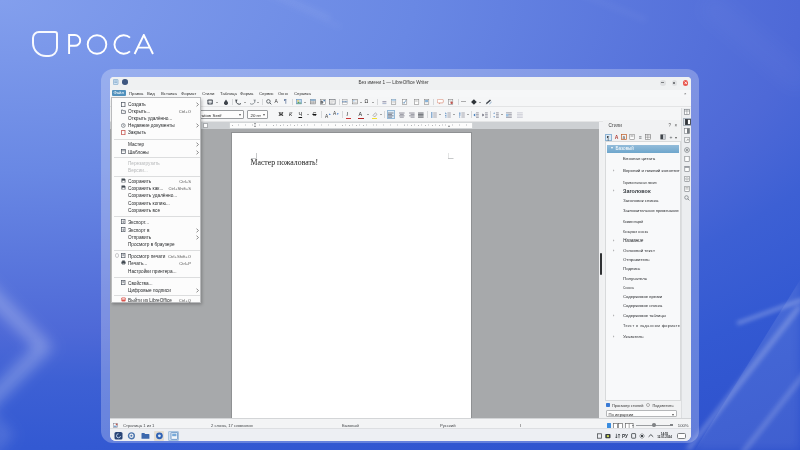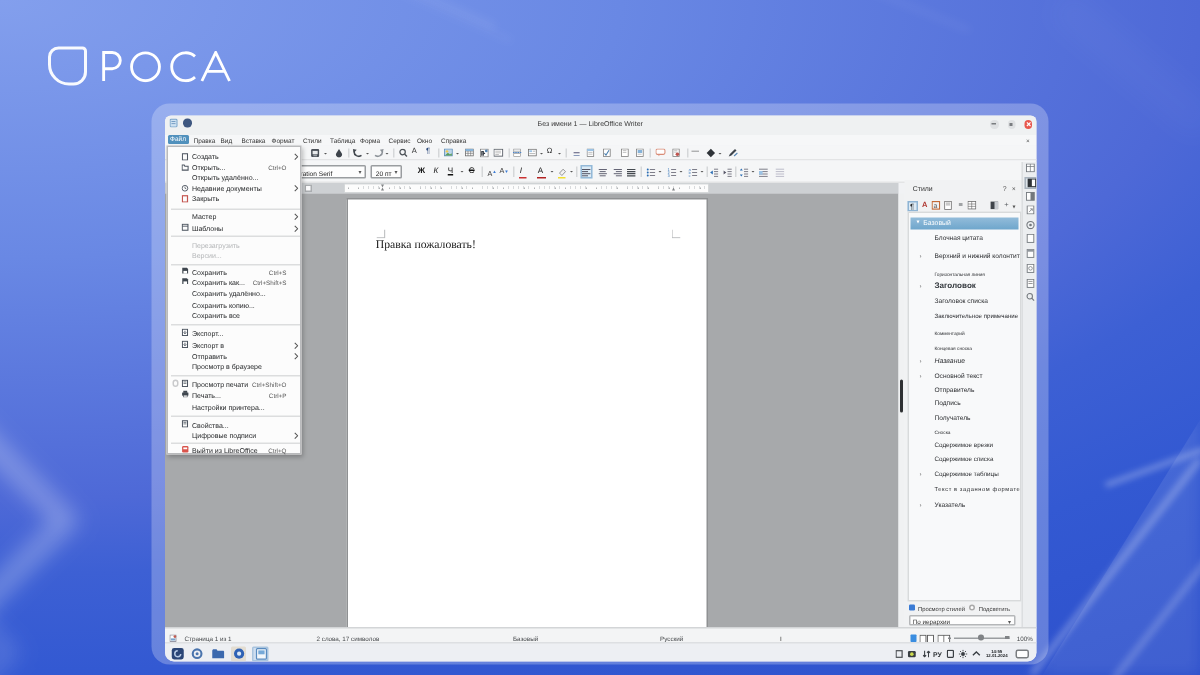--- a/index.html
+++ b/index.html
@@ -467,21 +467,21 @@
     <div id="rulerwhite"></div>
     <div class="abs" style="left:122px; top:2.6px; width:239px; height:1.6px; background:repeating-linear-gradient(90deg, #9da0a3 0, #9da0a3 0.5px, transparent 0.5px, transparent 6.9px); opacity:0.8;"></div>
     <div class="abs" style="left:125px; top:2.2px; width:236px; height:2.2px; background:repeating-linear-gradient(90deg, #c8cbce 0, #c8cbce 0.5px, transparent 0.5px, transparent 3.45px); opacity:0.7;"></div>
     <div class="abs" style="left:143.5px; top:0.8px; width:0; height:0; border-left:1.8px solid transparent; border-right:1.8px solid transparent; border-top:2.6px solid #808386;"></div>
     <div class="abs" style="left:143.5px; top:3.2px; width:0; height:0; border-left:1.8px solid transparent; border-right:1.8px solid transparent; border-bottom:2.6px solid #808386;"></div>
     <div class="abs" style="left:337.5px; top:3.2px; width:0; height:0; border-left:1.8px solid transparent; border-right:1.8px solid transparent; border-bottom:2.6px solid #808386;"></div>
     <div class="abs" style="left:93px; top:1px; width:5px; height:4.6px; border:0.5px solid #aaadb0; background:#fbfbfc;"></div>
   </div>
   <div id="docarea">
     <div id="page">
-      <div class="abs" style="left:18.5px; top:24.5px; font-family:'Liberation Serif',serif; font-size:7.8px; color:#1a1a1a;">Правка пожаловать!</div>
+      <div class="abs" style="left:18.5px; top:24.5px; font-family:'Liberation Serif',serif; font-size:7.8px; color:#1a1a1a;">Мастер пожаловать!</div>
       <svg class="abs" style="left:19px; top:20px;" width="6" height="6">
           <path d="M0 5.5 L5.5 5.5 L5.5 0" fill="none" stroke="#b9bbbd" stroke-width="0.8"></path>
         </svg>
       <svg class="abs" style="left:216px; top:20px;" width="6" height="6">
           <path d="M5.5 5.5 L0 5.5 L0 0" fill="none" stroke="#b9bbbd" stroke-width="0.8"></path>
         </svg>
     </div>
   </div>
   <div id="vscroll">
       <div id="vthumb"></div>

